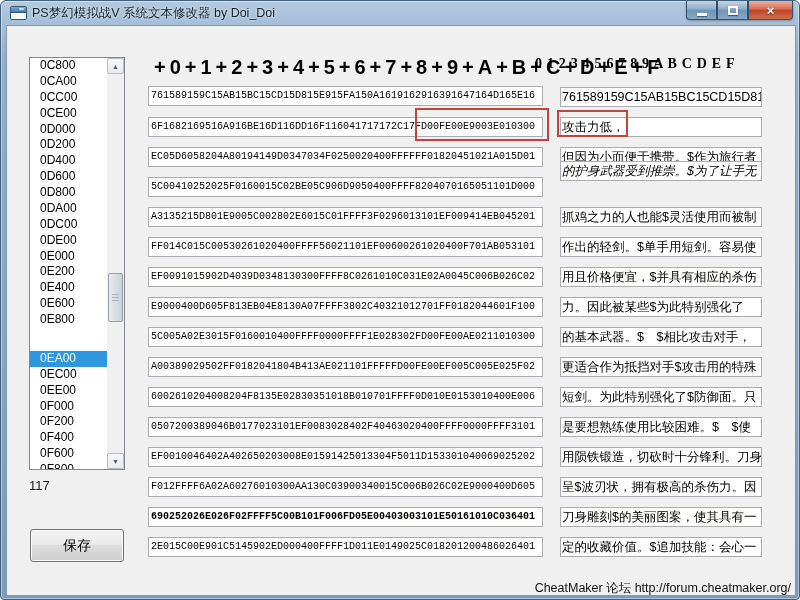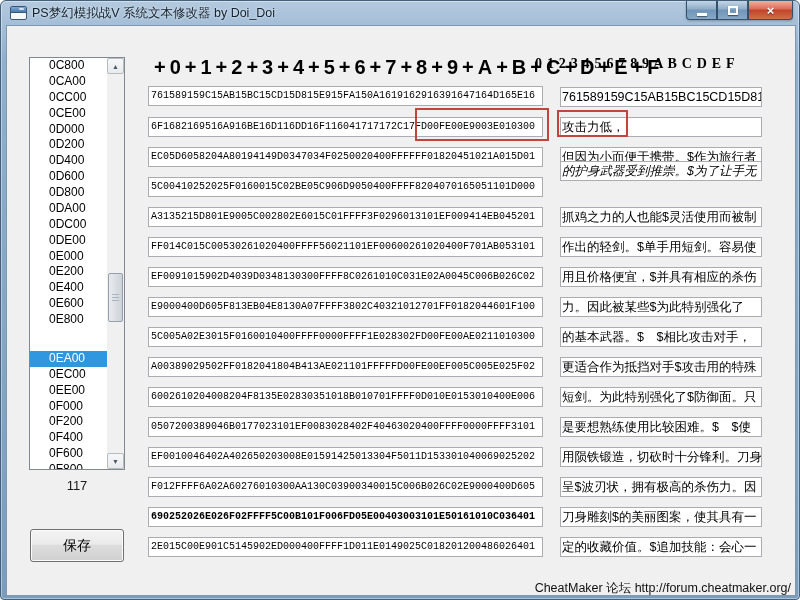--- a/index.html
+++ b/index.html
@@ -35,36 +35,36 @@
             text-shadow: 0 1px 1px rgba(0,0,0,.45); }
 
   
   .client { position: absolute; left: 5px; top: 24px; width: 790px; height: 571px;
             background: #f0f0f0; border: 1px solid #7f98ad; }
 
   
   .listbox { position: absolute; left: 22px; top: 31px; width: 96px; height: 413px;
              background: #fff; border: 1px solid #828790; }
   .lb-items { position: absolute; left: 0; top: 0; bottom: 0; right: 17px; overflow: hidden; }
-  .lb-item { height: 15.88px; line-height: 15.9px; font-size: 12px; padding-left: 19px;
+  .lb-item { height: 15.88px; line-height: 15.9px; font-size: 12px; padding-left: 10px;
              color: #000; white-space: nowrap; }
   .lb-item.selected { background: #2f96e0; color: #fff; margin-top: 23px; }
   .scrollbar { position: absolute; right: 0; top: 0; bottom: 0; width: 17px; background: #f0f0f0; }
   .sb-btn { position: absolute; left: 0; width: 17px; height: 16px;
             background: linear-gradient(180deg, #f6f7f8, #e8eaec); border: 1px solid #b8bcbf;
             border-radius: 2px; display: flex; align-items: center; justify-content: center;
             font-size: 7px; color: #4d5a66; }
   .sb-up { top: 0; } .sb-down { bottom: 0; }
   .sb-thumb { position: absolute; left: 1px; width: 15px; top: 215px; height: 49px;
             background: linear-gradient(90deg, #e9ebee, #ccd2d8); border: 1px solid #96a0aa;
             border-radius: 2px; }
   .sb-thumb::after { content: ""; position: absolute; left: 3px; right: 3px; top: 20px; height: 8px;
             background: repeating-linear-gradient(180deg, #aab4bd 0 1px, transparent 1px 3px); }
 
-  .count-label { position: absolute; left: 22px; top: 452px; width: 96px; text-align: center;
+  .count-label { position: absolute; left: 22px; top: 452px; width: 96px; 
             font-size: 13px; color: #1a1a1a; }
 
   .save-btn { position: absolute; left: 23px; top: 503px; width: 94px; height: 33px;
             border: 1px solid #707070; border-radius: 3px; font-size: 14px; color: #000;
             display: flex; align-items: center; justify-content: center;
             background: linear-gradient(180deg, #f3f3f3 0%, #ebebeb 45%, #dddddd 50%, #cfcfcf 100%);
             box-shadow: inset 0 0 0 1px #fbfbfb; }
 
   
   .hex-header { position: absolute; left: 147px; top: 30px; font-family: Liberation Sans, sans-serif;

